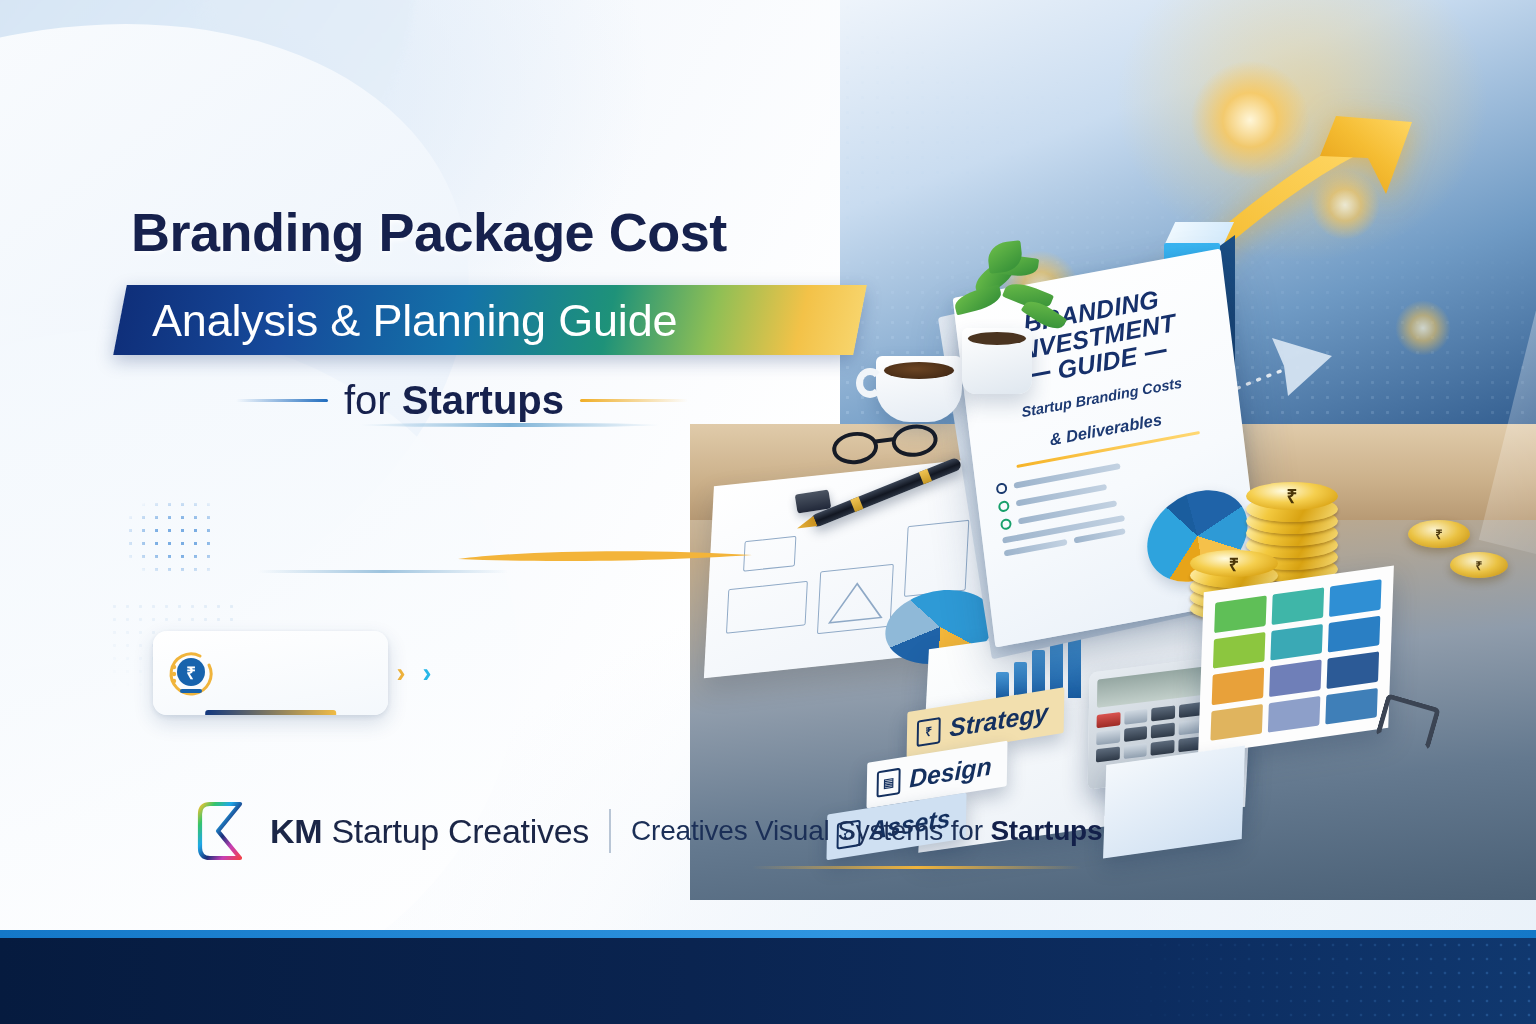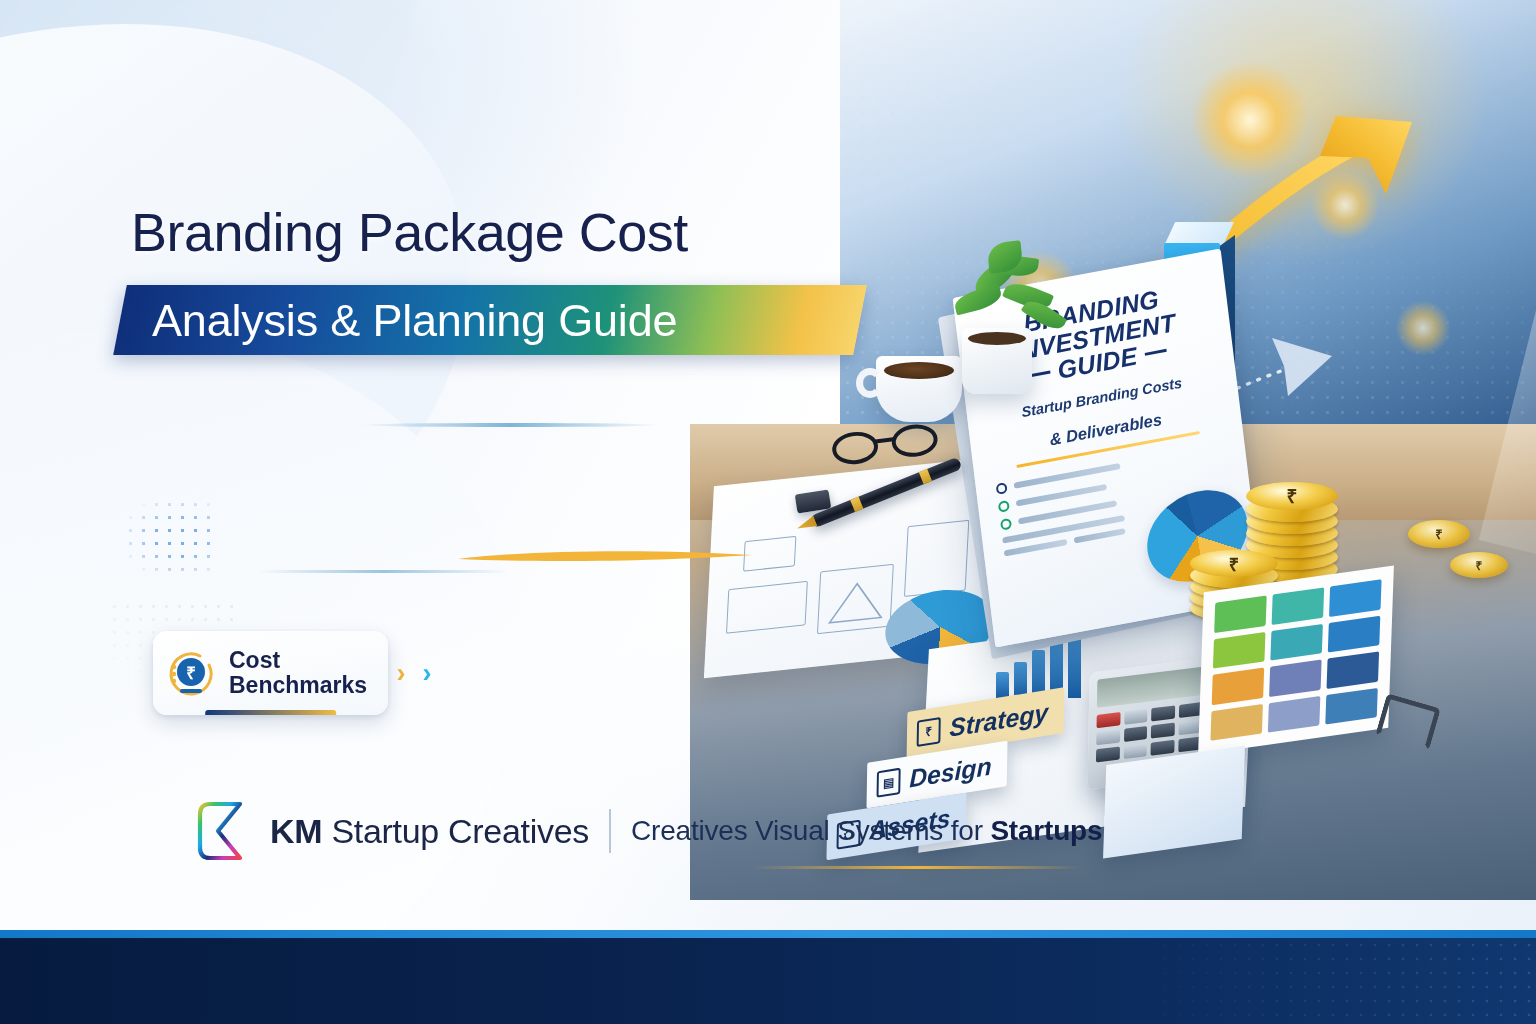--- a/index.html
+++ b/index.html
@@ -248,21 +248,21 @@
   .bar-mini { position:absolute; border-radius:2px 2px 0 0;
               background:linear-gradient(180deg,#4a9ede,#1a5fa5); }
 
   .binder { position:absolute; left:690px; top:700px; width:56px; height:44px;
             border:5px solid #3b4453; border-radius:6px; transform:rotate(16deg);
             border-bottom-color:transparent; }
 
   
   .headline {
     position:absolute; left:131px; top:205px;
-    font-size:54px; font-weight:normal; color:#16214d;
+    font-size:54px; font-weight:bold; color:#16214d;
     letter-spacing:-.5px; line-height:1;
     text-shadow:0 2px 5px rgba(255,255,255,.9);
   }
   .band {
     position:absolute; left:120px; top:285px; width:740px; height:70px;
     background:linear-gradient(92deg,#0f2f7a 0%,#164a9b 22%,#1472a8 46%,#1e9279 66%,#8fbf55 80%,#f3c248 92%,#f7d46b 100%);
     transform:skewX(-11deg);
     box-shadow:0 6px 18px rgba(20,50,110,.28);
   }
   .band-text {
@@ -589,20 +589,25 @@
                 box-shadow:0 10px 20px rgba(20,45,80,.2);"></div>
 
     <div class="sheen"></div>
   </div>
 
   <div class="headline">Branding Package Cost</div>
 
   <div class="band"></div>
   <div class="band-text">Analysis &amp; Planning Guide</div>
 
+  <div class="startups-row">
+    <span class="rule-blue"></span>
+    <span class="startups-txt"><span>for </span><b>Startups</b></span>
+    <span class="rule-gold"></span>
+  </div>
   <div class="under-arc"></div>
 
   <svg class="sub-swoosh" viewBox="0 0 300 15">
     <path d="M2 11 C 70 2, 200 1, 296 7 C 210 13, 90 15, 2 11 Z" fill="#f3b43a"></path>
   </svg>
   <div class="sub-rule"></div>
 
   <div class="cards">
 
     <div class="card" style="width:235px;">
@@ -610,22 +615,20 @@
         <svg width="50" height="50" viewBox="0 0 50 50">
           <path d="M42 17 A20 20 0 1 1 33 8" stroke="#f0b43c" stroke-width="3" fill="none" stroke-linecap="round"></path>
           <circle cx="24" cy="24" r="14" fill="#1763ad"></circle>
           <text x="24" y="31" font-size="17" font-weight="bold" fill="#ffffff" text-anchor="middle" font-family="Liberation Sans, sans-serif">₹</text>
           <circle cx="7" cy="19" r="2.2" fill="#f0b43c"></circle>
           <circle cx="7" cy="26" r="2.2" fill="#f0b43c"></circle>
           <circle cx="7" cy="33" r="2.2" fill="#f0b43c"></circle>
           <rect x="13" y="41" width="22" height="4" rx="2" fill="#1763ad"></rect>
         </svg>
       </span>
-      <span class="card-label">Cost
-Benchmarks</span>
       <span class="card-accent" style="background:linear-gradient(90deg,#12377e,#f0bb45);"></span>
     </div>
 
     <span class="chev" style="color:#f0b43c;">›</span>
 
 
     <span class="chev" style="color:#27b7e8;">›</span>
 
   </div>
 

